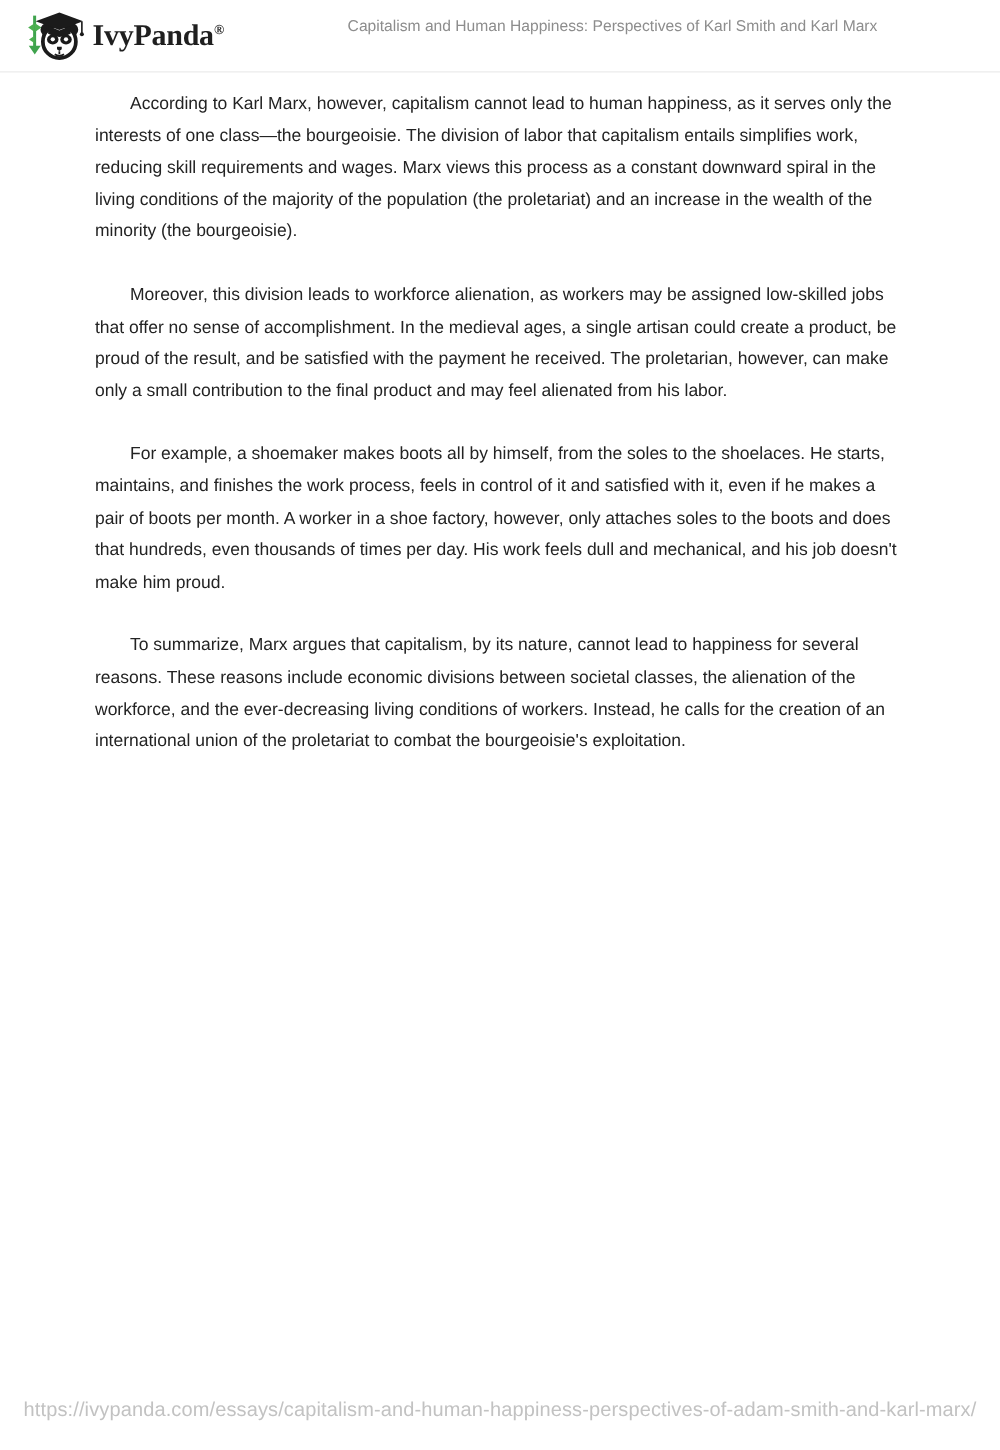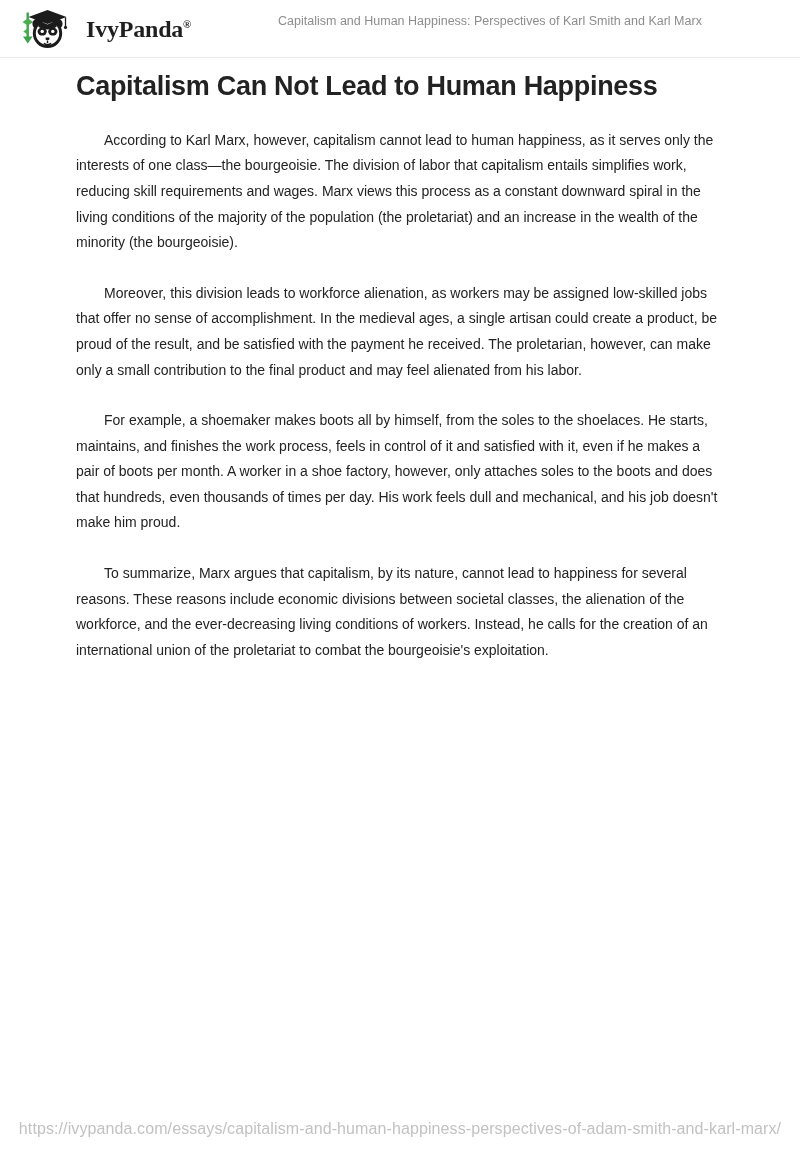--- a/index.html
+++ b/index.html
@@ -35,21 +35,21 @@
     align-items: center;
     box-sizing: border-box;
   }
 
   .brand {
     position: absolute;
     left: 16px;
     top: 6px;
     display: flex;
     align-items: center;
-    gap: 16px;
+    gap: 4px;
     height: 46px;
   }
 
   .brand-mark {
     width: 54px;
     height: 46px;
     display: block;
     flex: 0 0 auto;
   }
 
@@ -182,21 +182,20 @@
         </g>
       </svg>
       <span class="brand-name"><span>IvyPanda</span><span class="reg">®</span></span>
     </div>
 
     <div class="header-title">Capitalism and Human Happiness: Perspectives of Karl Smith and Karl Marx</div>
   </div>
   <div class="header-rule"></div>
 
   <div class="article">
-    <h1 class="article-title">Capitalism Can Not Lead to Human Happiness</h1>
 
     <div class="article-body">
       <p>According to Karl Marx, however, capitalism cannot lead to human happiness, as it serves only the interests of one class—the bourgeoisie. The division of labor that capitalism entails simplifies work, reducing skill requirements and wages. Marx views this process as a constant downward spiral in the living conditions of the majority of the population (the proletariat) and an increase in the wealth of the minority (the bourgeoisie).</p>
       <p>Moreover, this division leads to workforce alienation, as workers may be assigned low-skilled jobs that offer no sense of accomplishment. In the medieval ages, a single artisan could create a product, be proud of the result, and be satisfied with the payment he received. The proletarian, however, can make only a small contribution to the final product and may feel alienated from his labor.</p>
       <p>For example, a shoemaker makes boots all by himself, from the soles to the shoelaces. He starts, maintains, and finishes the work process, feels in control of it and satisfied with it, even if he makes a pair of boots per month. A worker in a shoe factory, however, only attaches soles to the boots and does that hundreds, even thousands of times per day. His work feels dull and mechanical, and his job doesn't make him proud.</p>
       <p>To summarize, Marx argues that capitalism, by its nature, cannot lead to happiness for several reasons. These reasons include economic divisions between societal classes, the alienation of the workforce, and the ever-decreasing living conditions of workers. Instead, he calls for the creation of an international union of the proletariat to combat the bourgeoisie's exploitation.</p>
     </div>
   </div>
 
   <div class="page-footer">

